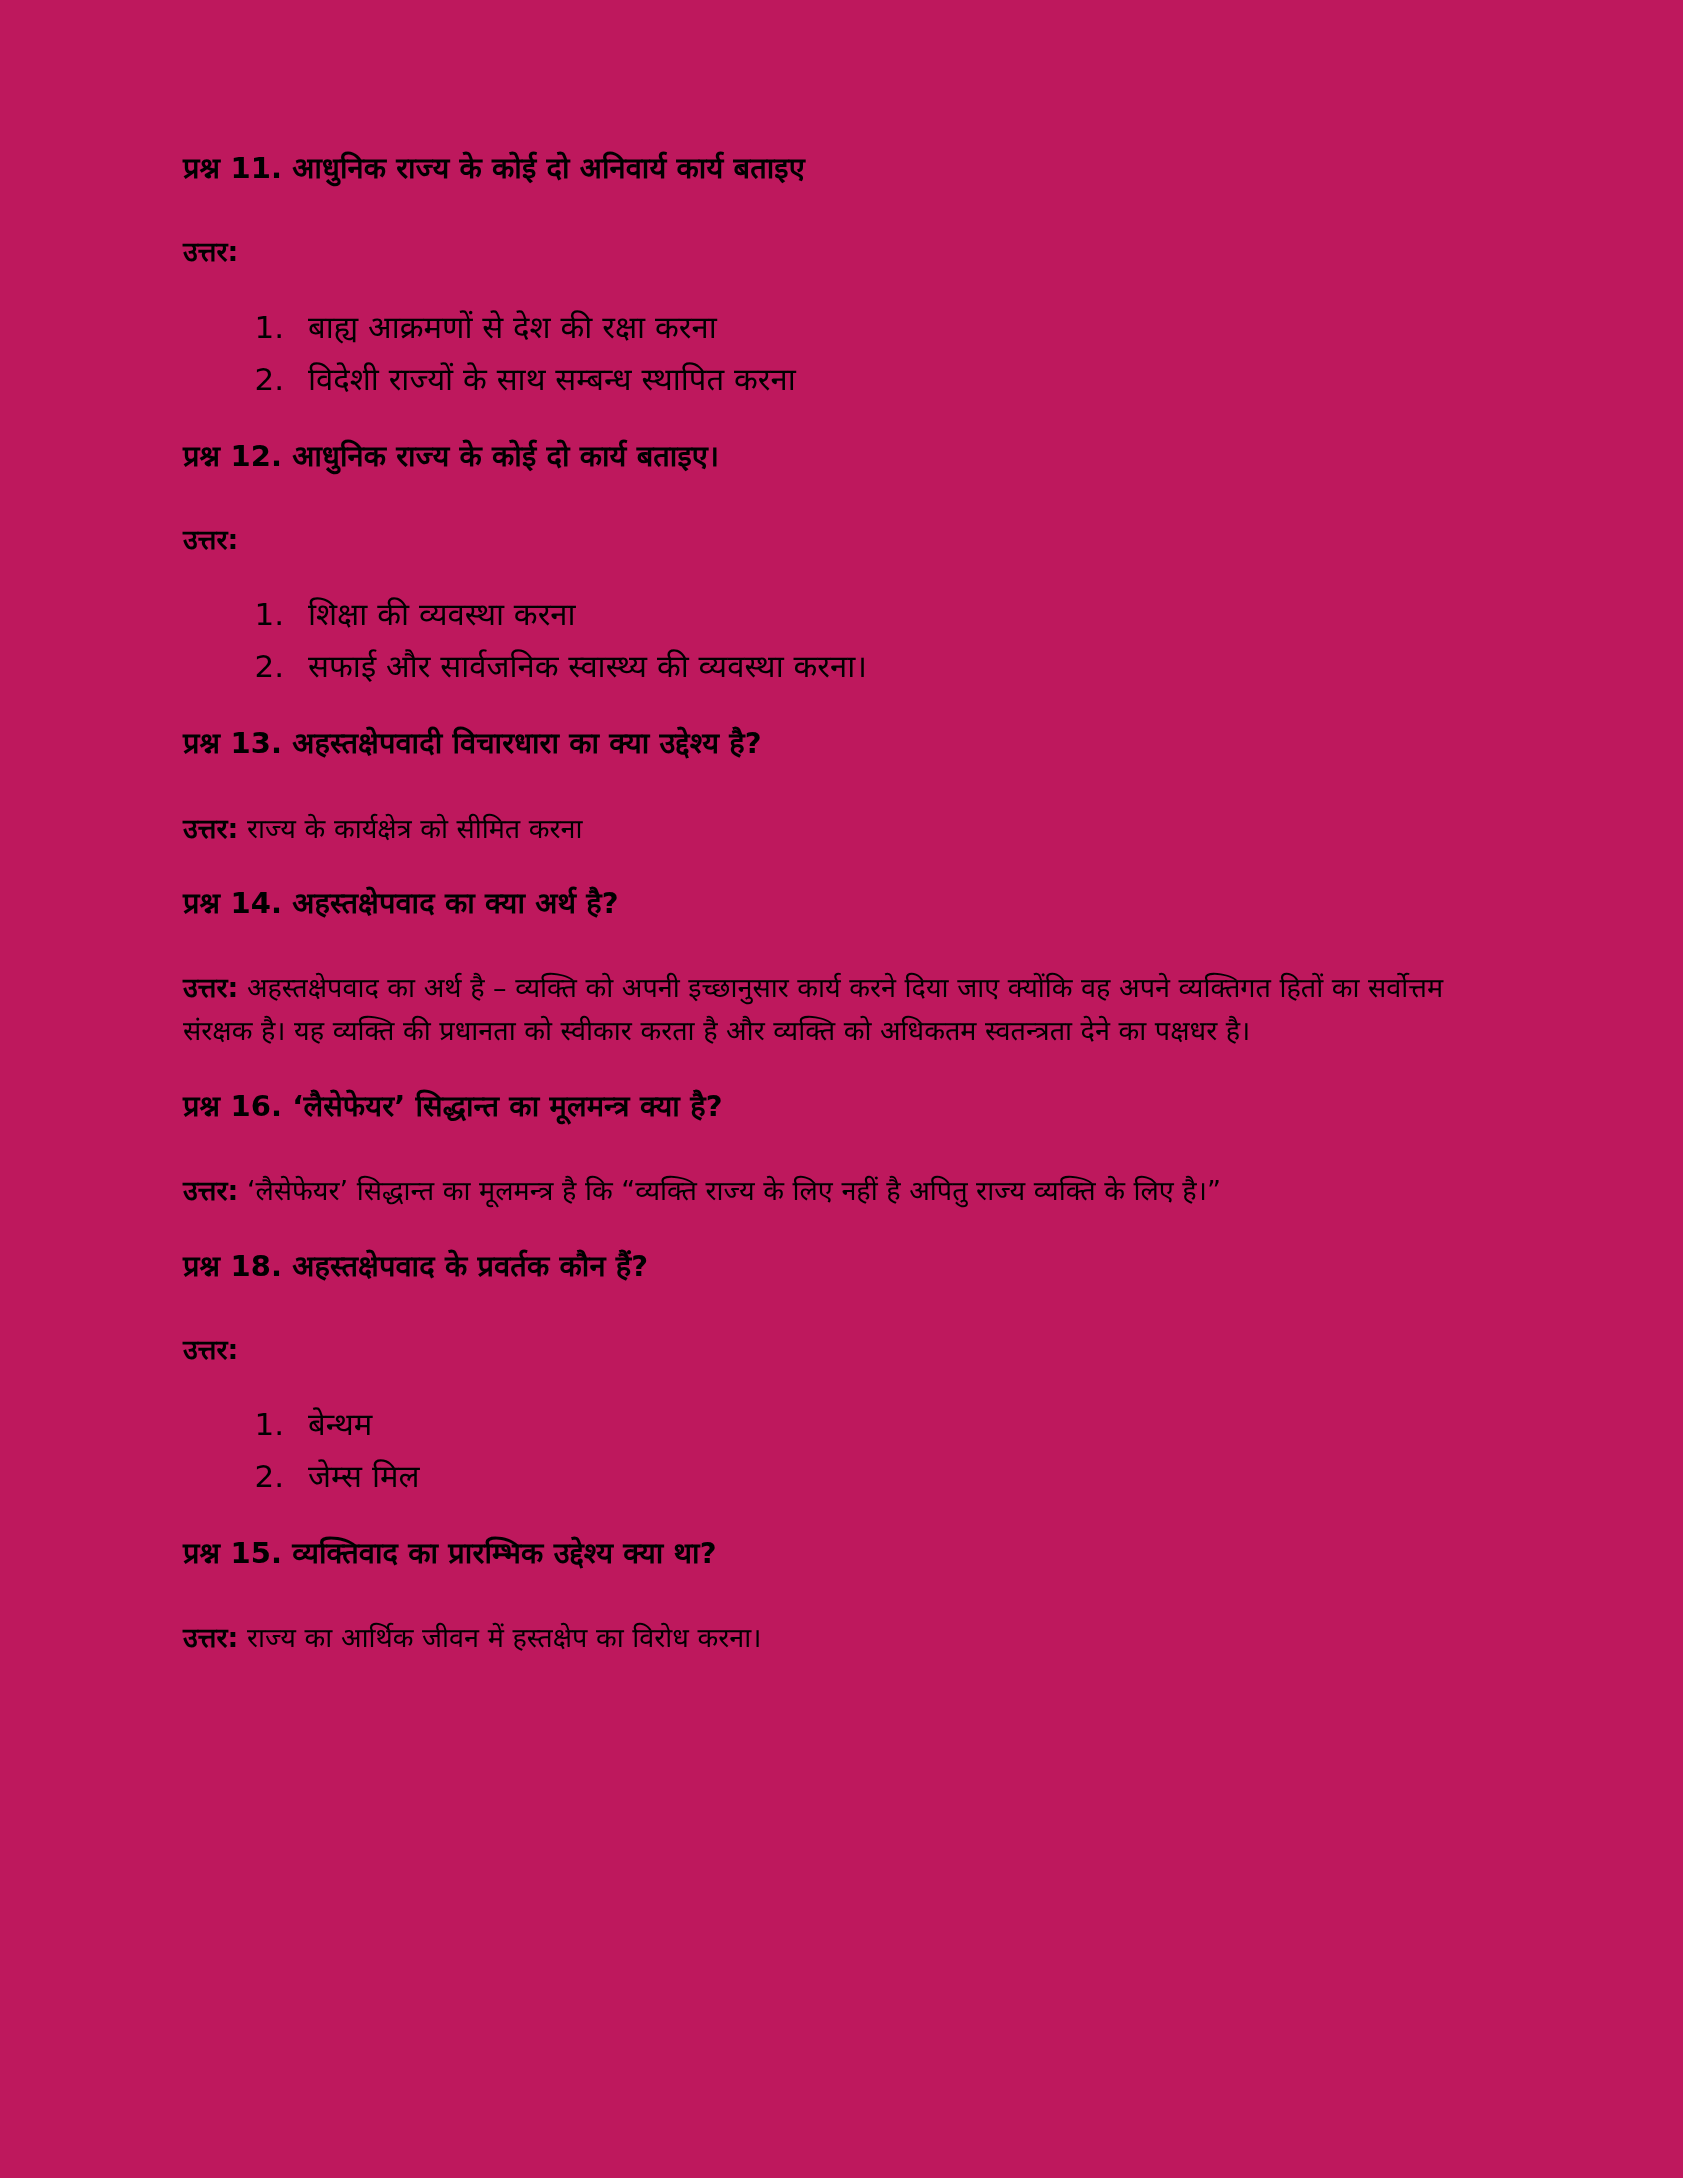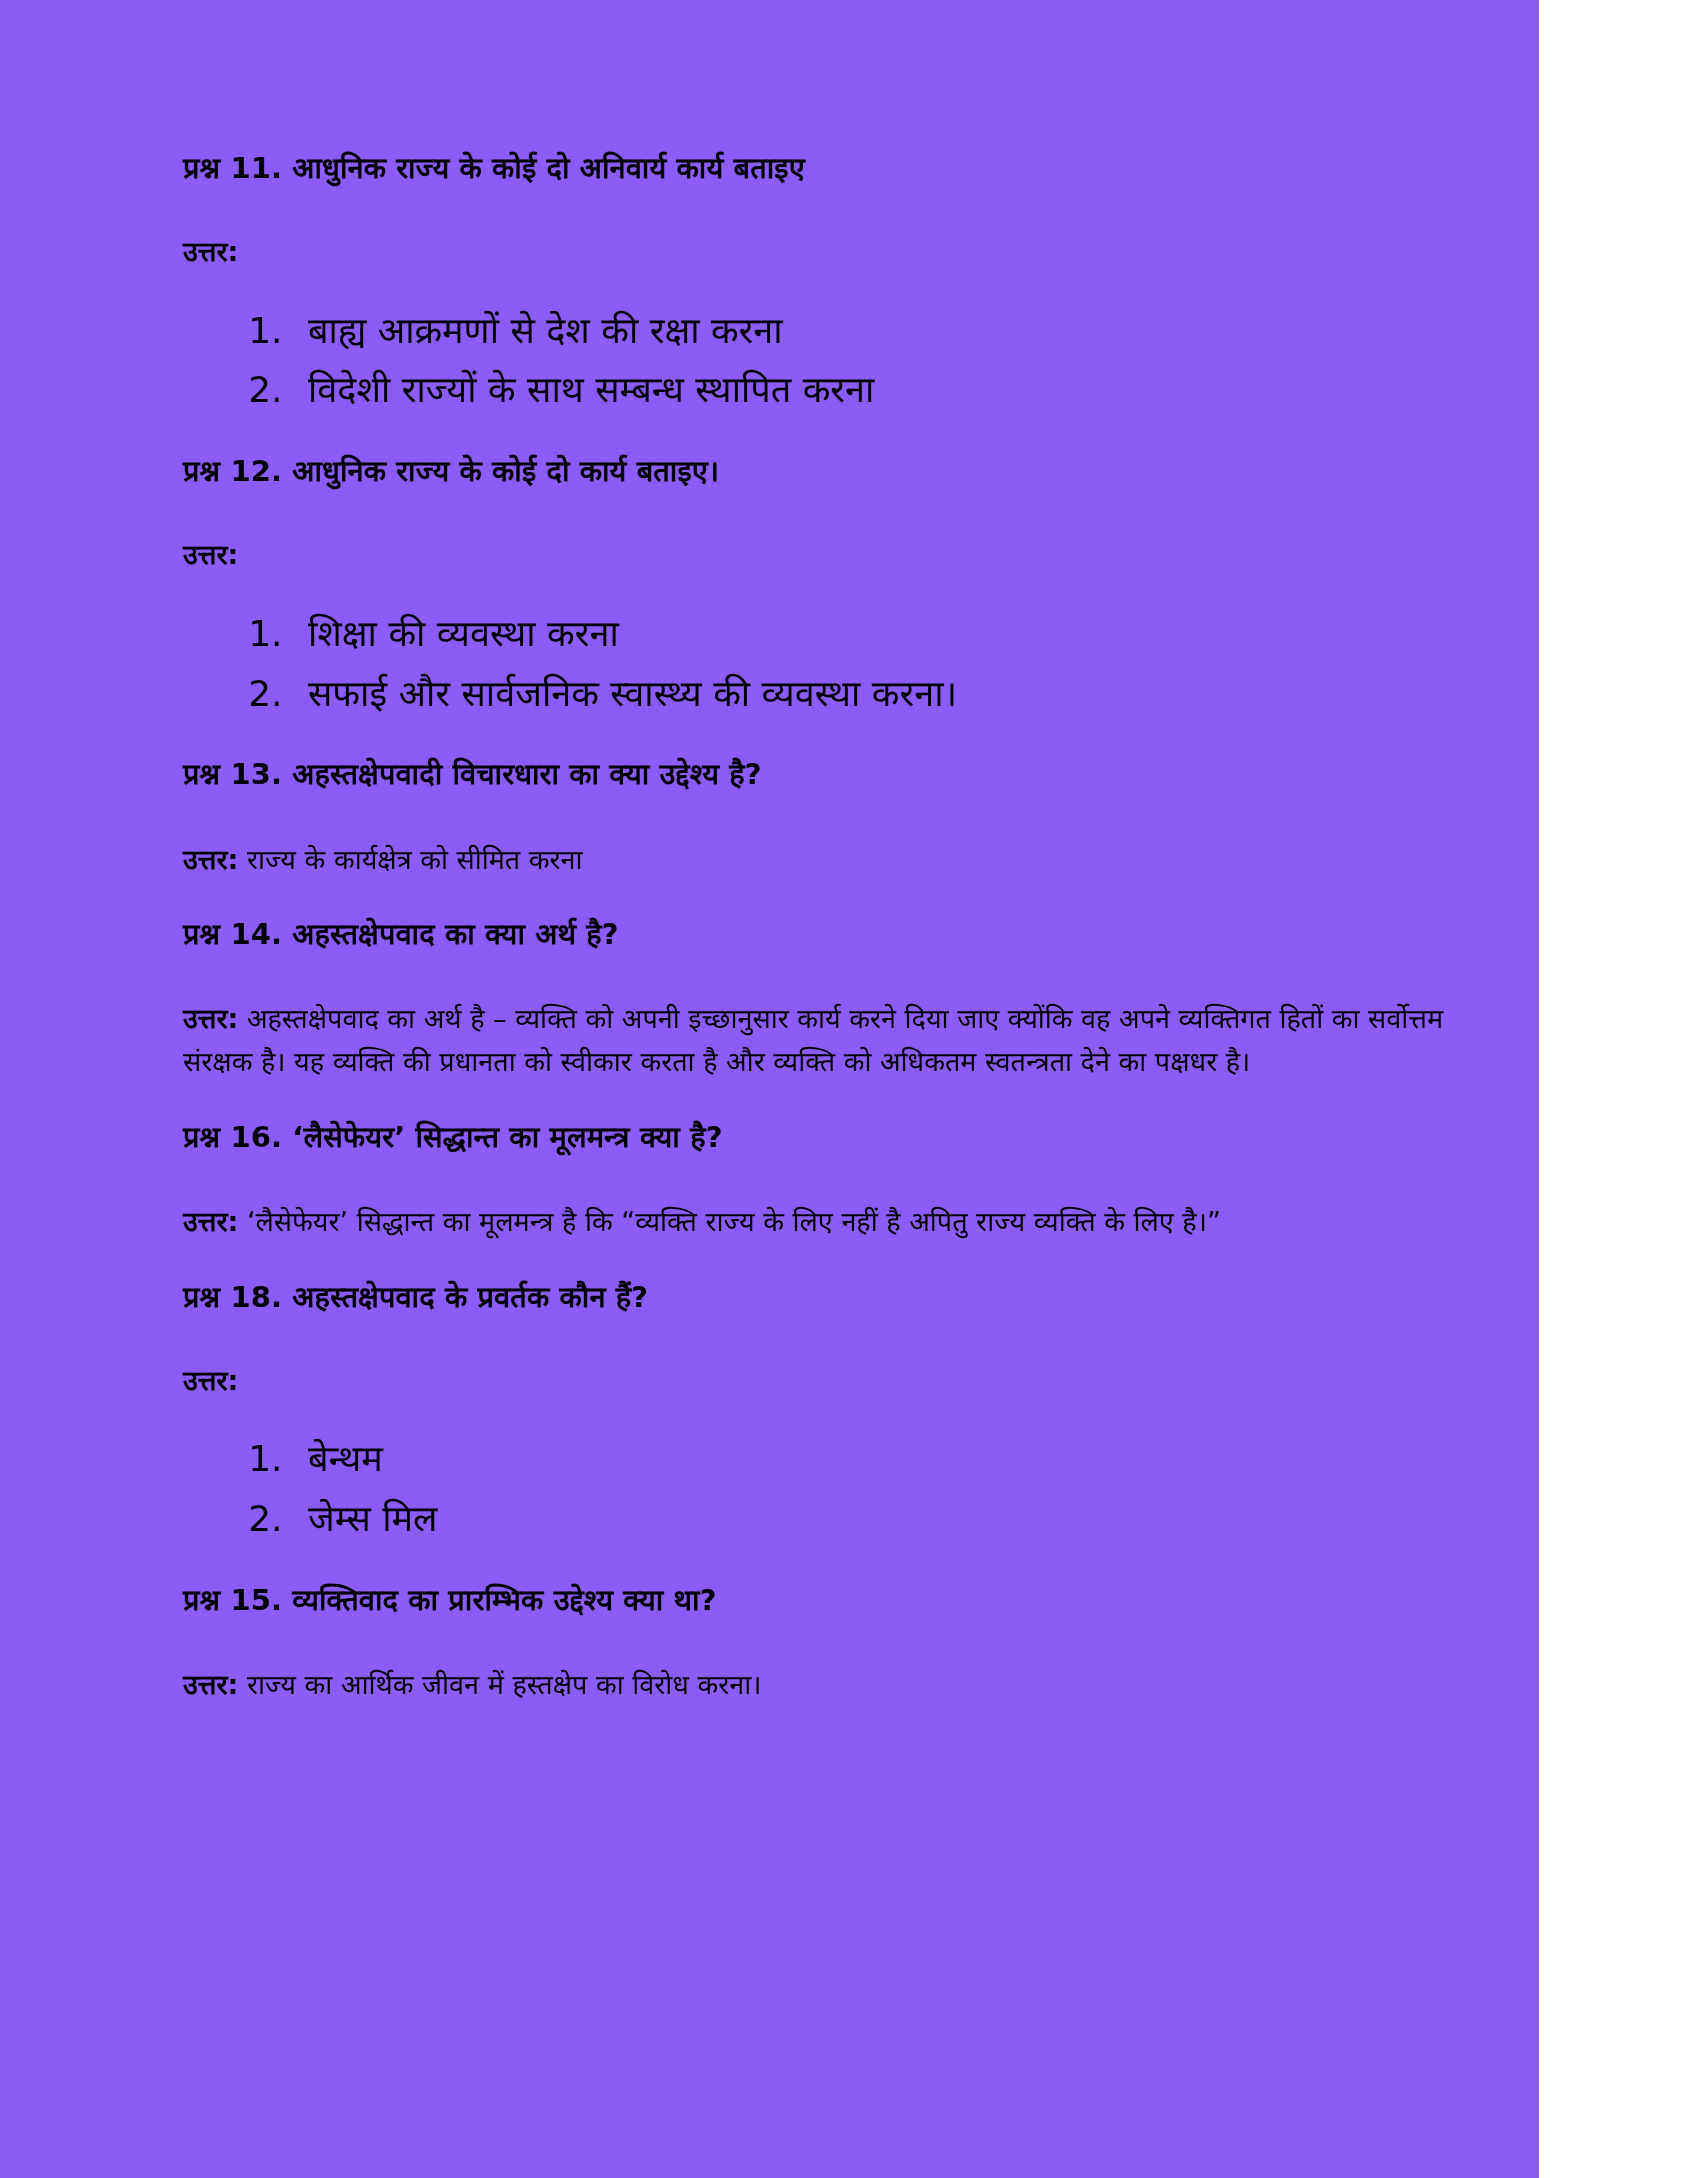--- a/index.html
+++ b/index.html
@@ -9,23 +9,23 @@
   }
   body {
     width: 1683px;
     height: 2178px;
     font-family: "Liberation Serif", "DejaVu Serif", serif;
     color: #000000;
     -webkit-font-smoothing: antialiased;
   }
   .page {
     position: relative;
-    width: 1539px;
+    width: 1683px;
     min-height: 2178px;
-    background: #8b5cf6;
+    background: #be185d;
     box-sizing: border-box;
     padding: 149px 183px 119px 183px;
   }
   .content {
     width: 1317px;
   }
   .qa-block {
     margin: 0 0 0 0;
   }
   .question {
@@ -54,21 +54,21 @@
   }
   .answer-para {
     font-family: "DejaVu Sans", "Liberation Sans", sans-serif;
     font-size: 27px;
     line-height: 1.58;
     margin: 0 0 34px 0;
     text-align: left;
   }
   ol.answer-list {
     font-family: "DejaVu Sans", "Liberation Sans", sans-serif;
-    font-size: 36px;
+    font-size: 31px;
     line-height: 1.55;
     margin: 0 0 34px 0;
     padding-left: 111px;
     list-style-position: outside;
   }
   ol.answer-list li {
     margin: 0 0 4px 0;
     padding-left: 14px;
   }
 </style>

